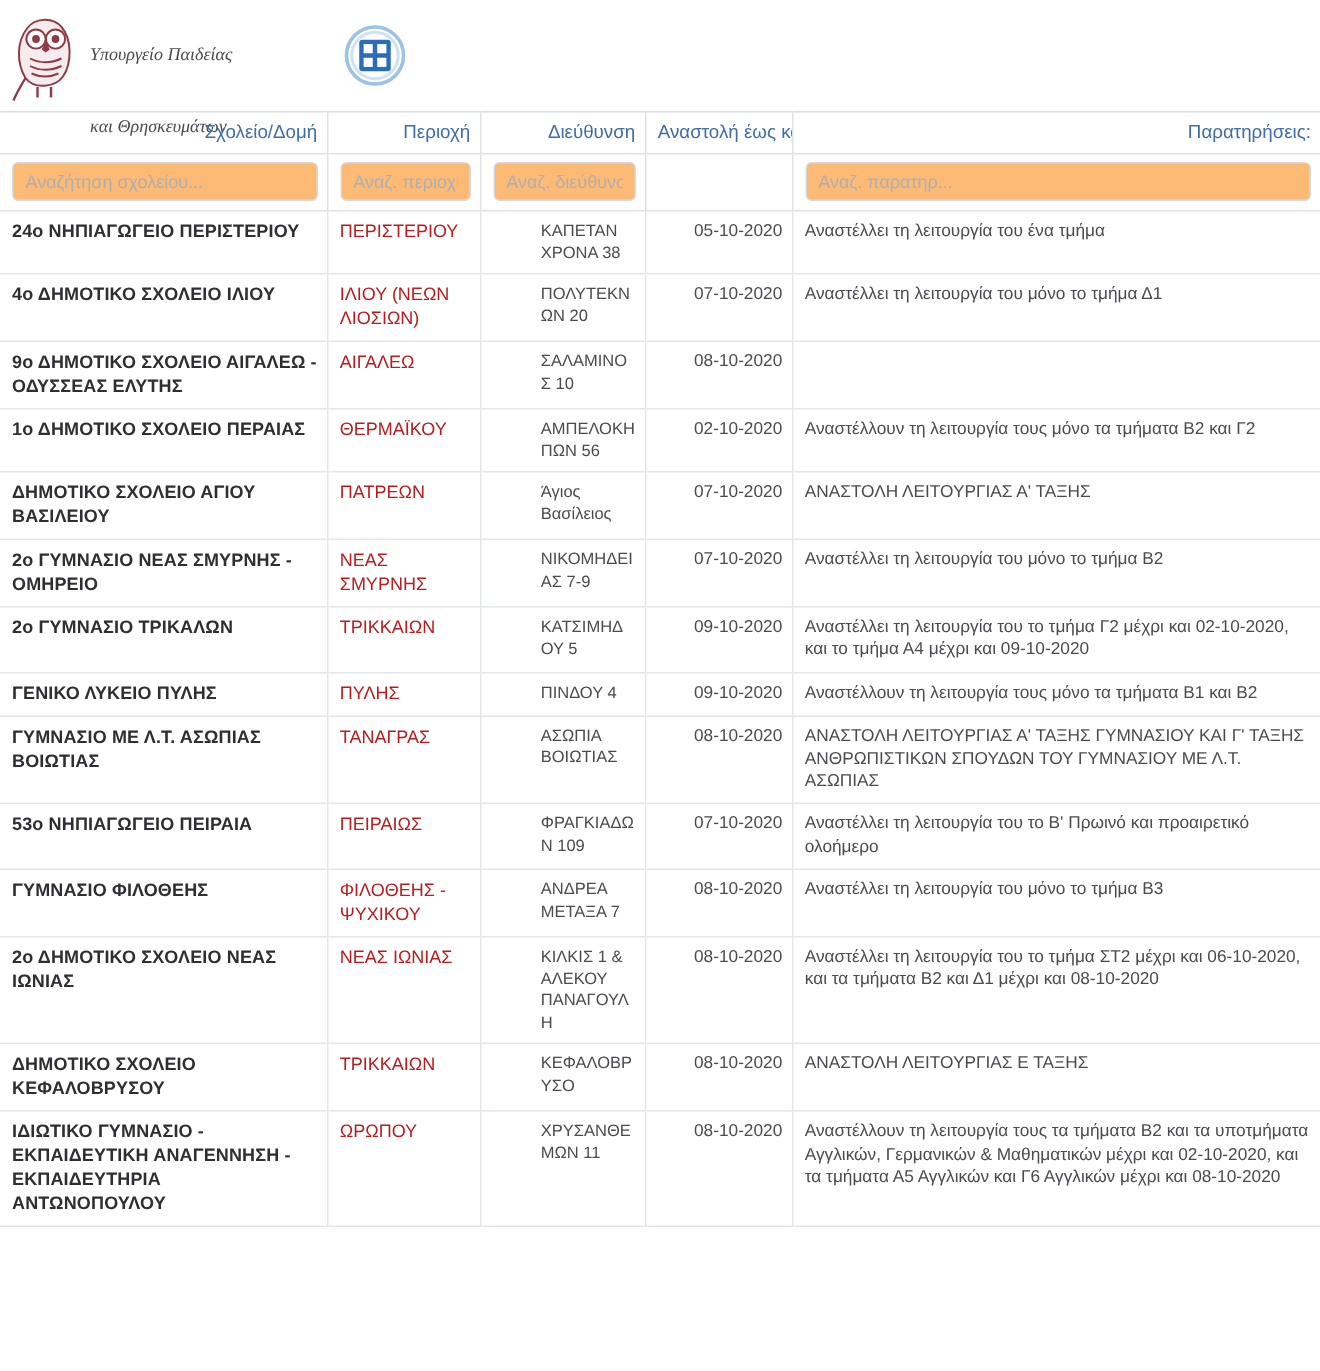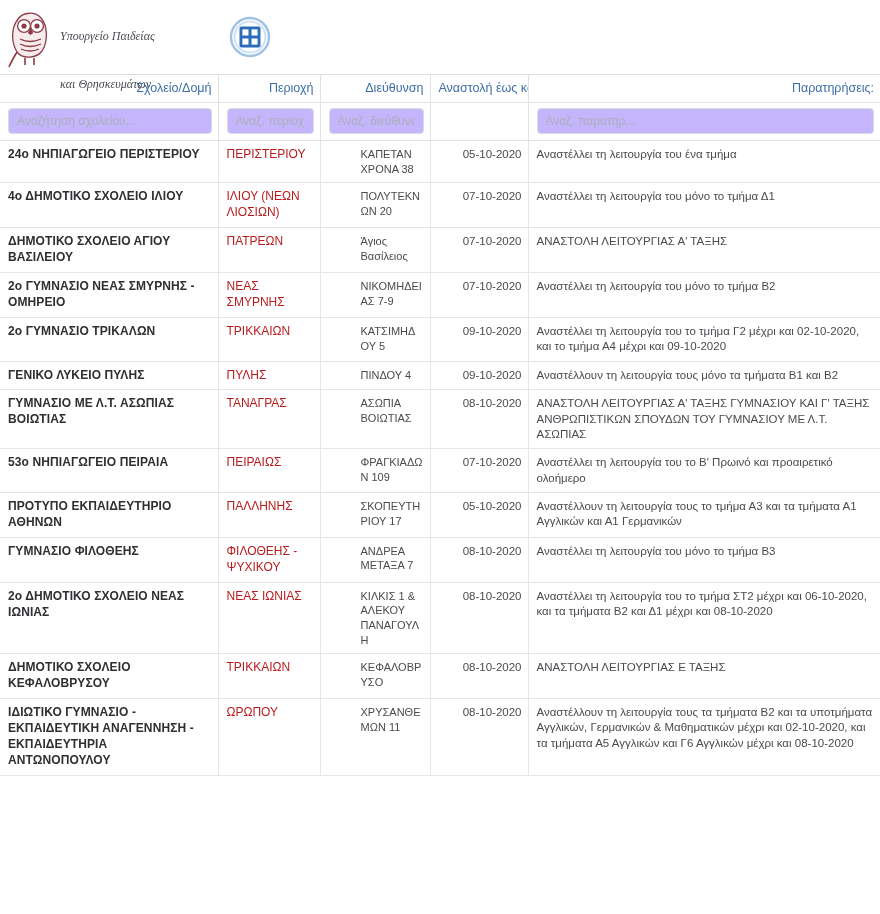--- a/index.html
+++ b/index.html
@@ -102,21 +102,21 @@
 
   input.filter-input {
     width: 100%;
     box-sizing: border-box;
     font-family: "Liberation Sans", sans-serif;
     font-size: 12px;
     color: #555;
     padding: 5px 8px;
     border: 1px solid #d7dbe0;
     border-radius: 4px;
-    background: #c4b5fd;
+    background: #fdba74;
     outline: none;
   }
   input.filter-input::placeholder { color: #aab0b6; }
 
   tbody td {
     font-size: 12px;
     padding: 6px 6px 6px 8px;
     border-right: 1px solid #e3e7eb;
     border-bottom: 1px solid #e3e7eb;
     vertical-align: top;
@@ -222,20 +222,34 @@
           <td class="remarks">Αναστέλλει τη λειτουργία του ένα τμήμα</td>
         </tr>
         <tr>
           <td class="school">4ο ΔΗΜΟΤΙΚΟ ΣΧΟΛΕΙΟ ΙΛΙΟΥ</td>
           <td class="region">ΙΛΙΟΥ (ΝΕΩΝ ΛΙΟΣΙΩΝ)</td>
           <td class="address">ΠΟΛΥΤΕΚΝΩΝ 20</td>
           <td class="until">07-10-2020</td>
           <td class="remarks">Αναστέλλει τη λειτουργία του μόνο το τμήμα Δ1</td>
         </tr>
         <tr>
+          <td class="school">9ο ΔΗΜΟΤΙΚΟ ΣΧΟΛΕΙΟ ΑΙΓΑΛΕΩ - ΟΔΥΣΣΕΑΣ ΕΛΥΤΗΣ</td>
+          <td class="region">ΑΙΓΑΛΕΩ</td>
+          <td class="address">ΣΑΛΑΜΙΝΟΣ 10</td>
+          <td class="until">08-10-2020</td>
+          <td class="remarks"></td>
+        </tr>
+        <tr>
+          <td class="school">1ο ΔΗΜΟΤΙΚΟ ΣΧΟΛΕΙΟ ΠΕΡΑΙΑΣ</td>
+          <td class="region">ΘΕΡΜΑΪΚΟΥ</td>
+          <td class="address">ΑΜΠΕΛΟΚΗΠΩΝ 56</td>
+          <td class="until">02-10-2020</td>
+          <td class="remarks">Αναστέλλουν τη λειτουργία τους μόνο τα τμήματα Β2 και Γ2</td>
+        </tr>
+        <tr>
           <td class="school">ΔΗΜΟΤΙΚΟ ΣΧΟΛΕΙΟ ΑΓΙΟΥ ΒΑΣΙΛΕΙΟΥ</td>
           <td class="region">ΠΑΤΡΕΩΝ</td>
           <td class="address">Άγιος Βασίλειος</td>
           <td class="until">07-10-2020</td>
           <td class="remarks">ΑΝΑΣΤΟΛΗ ΛΕΙΤΟΥΡΓΙΑΣ Α' ΤΑΞΗΣ</td>
         </tr>
         <tr>
           <td class="school">2ο ΓΥΜΝΑΣΙΟ ΝΕΑΣ ΣΜΥΡΝΗΣ - ΟΜΗΡΕΙΟ</td>
           <td class="region">ΝΕΑΣ ΣΜΥΡΝΗΣ</td>
           <td class="address">ΝΙΚΟΜΗΔΕΙΑΣ 7-9</td>
@@ -264,27 +278,20 @@
           <td class="remarks">ΑΝΑΣΤΟΛΗ ΛΕΙΤΟΥΡΓΙΑΣ Α' ΤΑΞΗΣ ΓΥΜΝΑΣΙΟΥ ΚΑΙ Γ' ΤΑΞΗΣ ΑΝΘΡΩΠΙΣΤΙΚΩΝ ΣΠΟΥΔΩΝ ΤΟΥ ΓΥΜΝΑΣΙΟΥ ΜΕ Λ.Τ. ΑΣΩΠΙΑΣ</td>
         </tr>
         <tr>
           <td class="school">53ο ΝΗΠΙΑΓΩΓΕΙΟ ΠΕΙΡΑΙΑ</td>
           <td class="region">ΠΕΙΡΑΙΩΣ</td>
           <td class="address">ΦΡΑΓΚΙΑΔΩΝ 109</td>
           <td class="until">07-10-2020</td>
           <td class="remarks">Αναστέλλει τη λειτουργία του το Β' Πρωινό και προαιρετικό ολοήμερο</td>
         </tr>
         <tr>
-          <td class="school">ΠΡΟΤΥΠΟ ΕΚΠΑΙΔΕΥΤΗΡΙΟ ΑΘΗΝΩΝ</td>
-          <td class="region">ΠΑΛΛΗΝΗΣ</td>
-          <td class="address">ΣΚΟΠΕΥΤΗΡΙΟΥ 17</td>
-          <td class="until">05-10-2020</td>
-          <td class="remarks">Αναστέλλουν τη λειτουργία τους το τμήμα Α3 και τα τμήματα Α1 Αγγλικών και Α1 Γερμανικών</td>
-        </tr>
-        <tr>
           <td class="school">ΓΥΜΝΑΣΙΟ ΦΙΛΟΘΕΗΣ</td>
           <td class="region">ΦΙΛΟΘΕΗΣ - ΨΥΧΙΚΟΥ</td>
           <td class="address">ΑΝΔΡΕΑ ΜΕΤΑΞΑ 7</td>
           <td class="until">08-10-2020</td>
           <td class="remarks">Αναστέλλει τη λειτουργία του μόνο το τμήμα Β3</td>
         </tr>
         <tr>
           <td class="school">2ο ΔΗΜΟΤΙΚΟ ΣΧΟΛΕΙΟ ΝΕΑΣ ΙΩΝΙΑΣ</td>
           <td class="region">ΝΕΑΣ ΙΩΝΙΑΣ</td>
           <td class="address">ΚΙΛΚΙΣ 1 &amp; ΑΛΕΚΟΥ ΠΑΝΑΓΟΥΛΗ</td>

